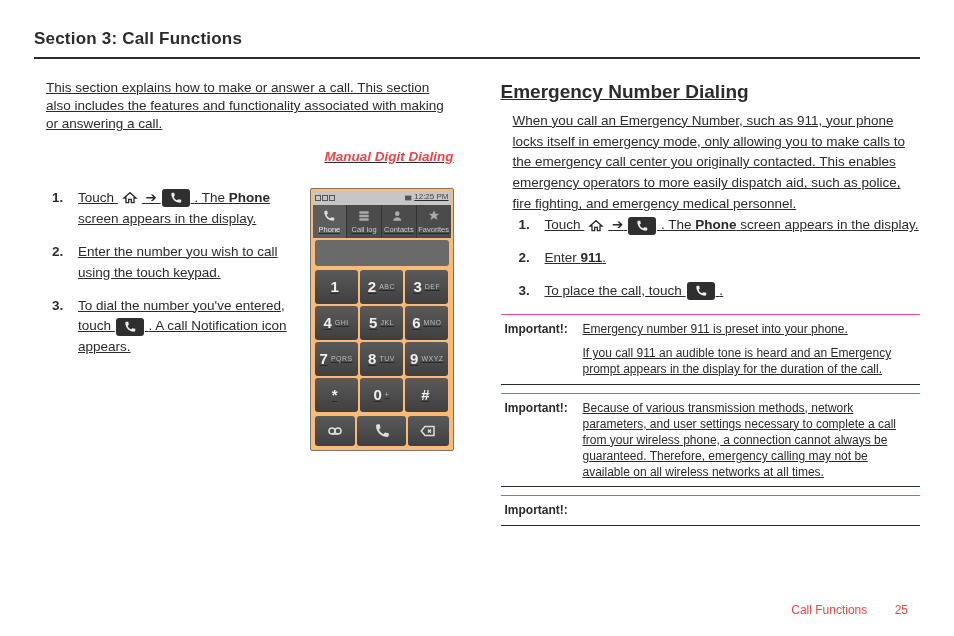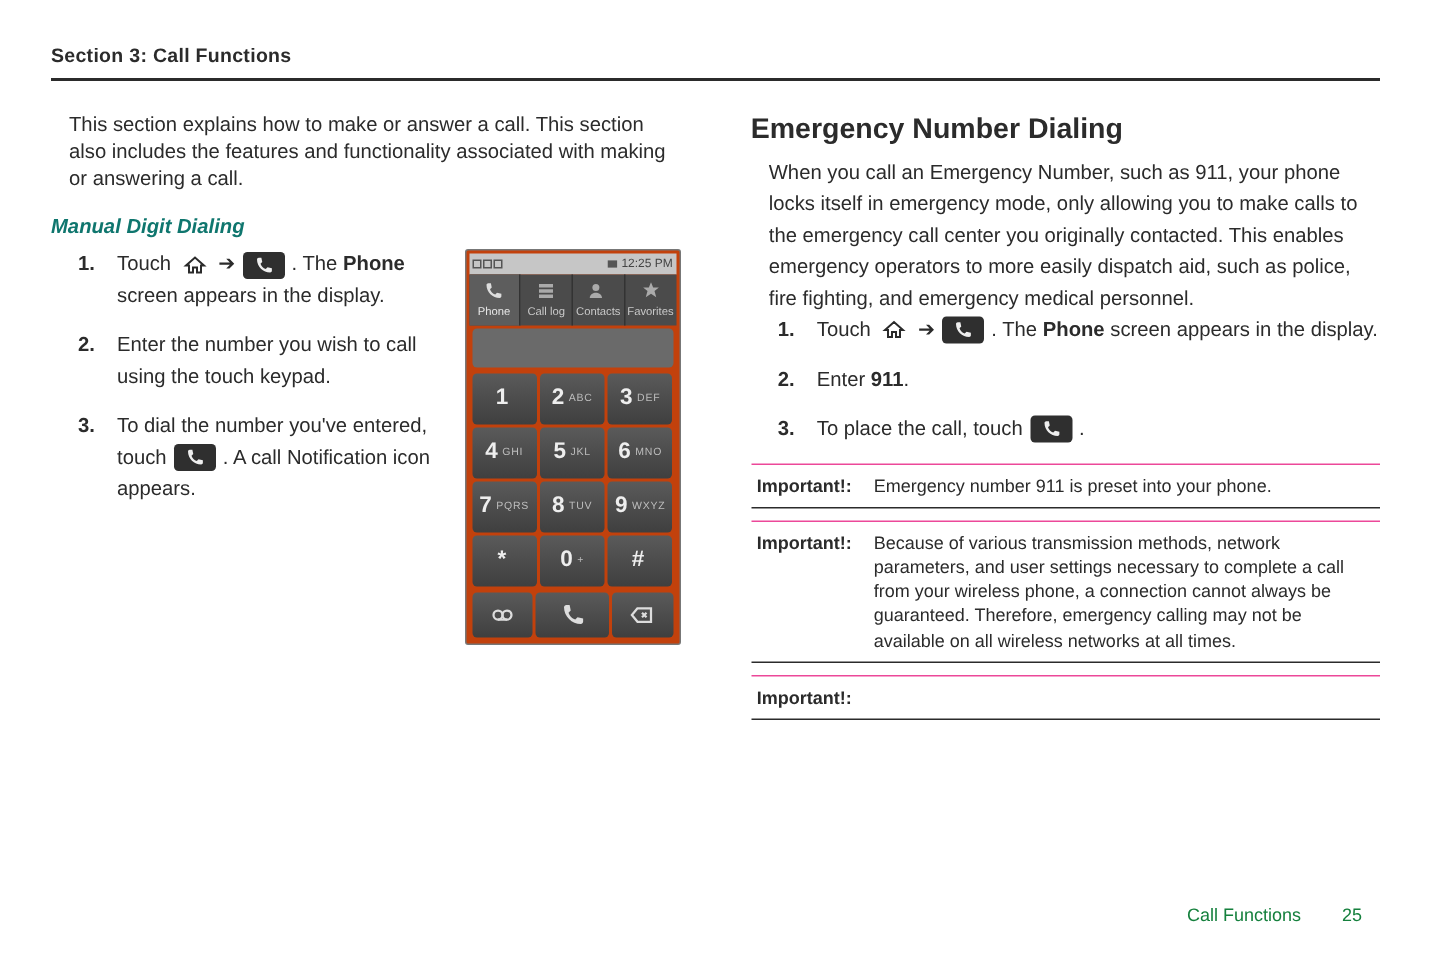--- a/index.html
+++ b/index.html
@@ -8,50 +8,52 @@
     background: #fff;
     width: 954px;
     height: 636px;
     padding: 28px 34px 18px 34px;
     color: #2b2b2b;
     font-size: 13.5px;
     line-height: 1.35;
   }
   .section-title {
     font-weight: 800;
-    font-size: 13px;
+    font-size: 17px;
     letter-spacing: 0.2px;
     border-bottom: 2px solid #2b2b2b;
     padding-bottom: 6px;
     margin-bottom: 20px;
   }
   .cols {
     display: flex;
     gap: 47px;
+    text-decoration: underline;
   }
   .col {
     flex: 1 1 0;
     min-width: 0;
   }
   .intro {
     margin-bottom: 14px;
     padding-left: 12px;
     padding-right: 4px;
   }
   h3.sub1 {
     font-weight: 800;
     font-size: 14px;
     margin: 10px 0 4px 0;
   }
   h4.sub2 {
     font-weight: 800;
     font-style: italic;
     font-size: 13.5px;
-    margin: 4px 0 6px 0;
-    color: #0f766e;
+    margin: 4px 0 22px 0;
+    color: #ef4444;
+    text-align: right;
   }
   h4.sub2nb {
     font-weight: 800;
     font-size: 19px;
     margin: 0 0 6px 0;
   }
   ol.steps {
     list-style: none;
     padding-left: 18px;
   }
@@ -70,21 +72,21 @@
   .bold { font-weight: 800; }
   .left-flex {
     display: flex;
     gap: 14px;
     align-items: flex-start;
   }
   .left-text { flex: 1 1 0; }
   
   .phone {
     width: 144px;
-    background: #c2410c;
+    background: #fdba74;
     border: 1px solid #777;
     padding: 2px;
     flex-shrink: 0;
     border-radius: 2px;
   }
   .statusbar {
     display: flex;
     height: 14px;
     background: #c6c6c6;
     font-size: 8px;
@@ -190,21 +192,21 @@
   .note .body {
     display:block;
     margin-left: 78px;
   }
   .note .body p + p { margin-top: 8px; }
   .footer {
     position: absolute;
     bottom: 18px;
     right: 46px;
     font-size: 12px;
-    color: #15803d;
+    color: #ef4444;
   }
   .footer .pno { margin-left: 24px; }
 </style>
 </head>
 <body>
 
 <h2 class="section-title">Section 3: Call Functions</h2>
 
 <div class="cols">
 
@@ -406,20 +408,21 @@
             </svg>
         </span>
         <span>.</span>
       </li>
     </ol>
 
     <div class="note">
       <span class="lbl">Important!:</span>
       <span class="body">
         <p>Emergency number 911 is preset into your phone.</p>
+        <p>If you call 911 an audible tone is heard and an Emergency prompt appears in the display for the duration of the call.</p>
       </span>
       <div style="clear:both"></div>
     </div>
 
     <div class="note">
       <span class="lbl">Important!:</span>
       <span class="body">
         <p>Because of various transmission methods, network parameters, and user settings necessary to complete a call from your wireless phone, a connection cannot always be guaranteed. Therefore, emergency calling may not be available on all wireless networks at all times.</p>
       </span>
       <div style="clear:both"></div>

